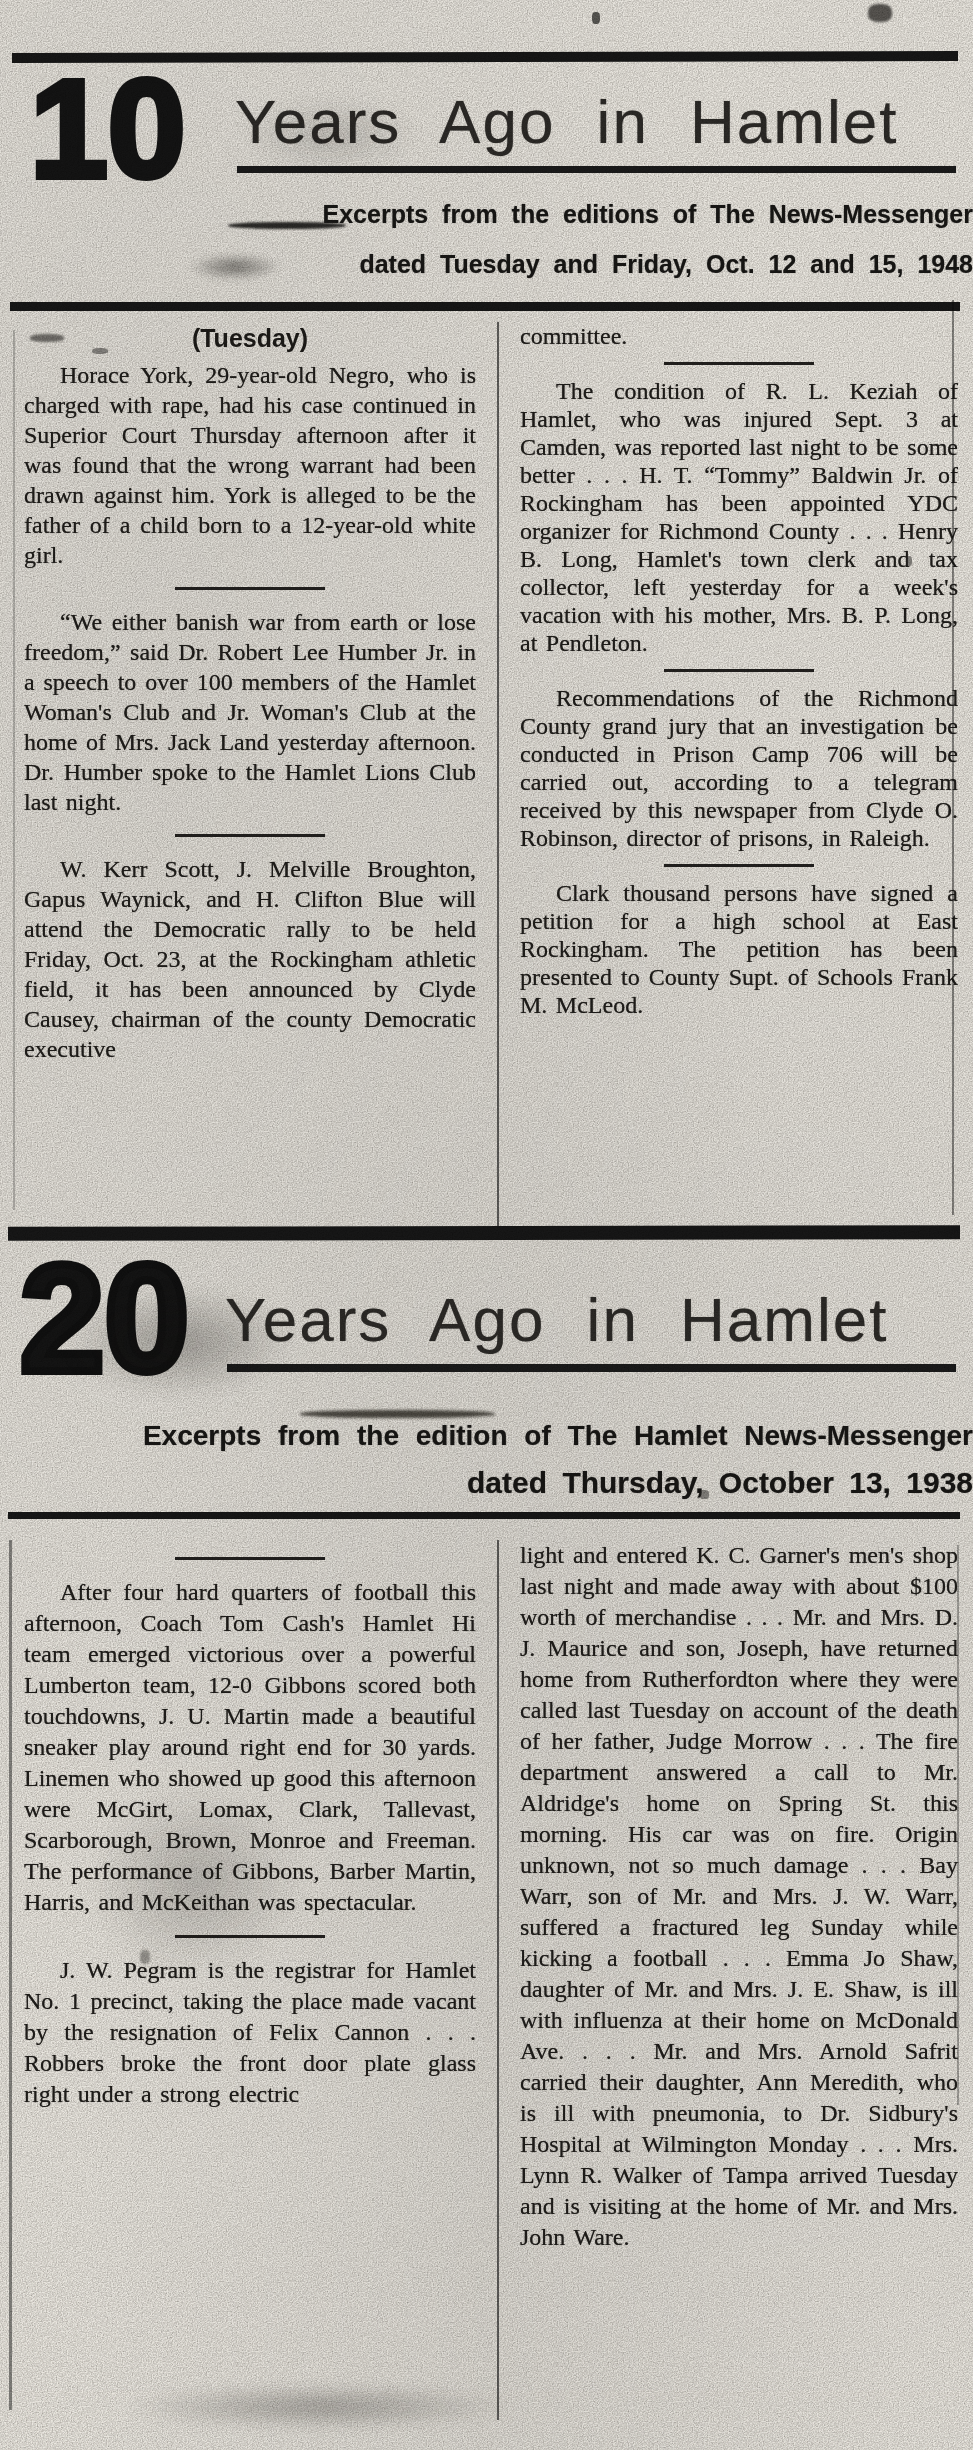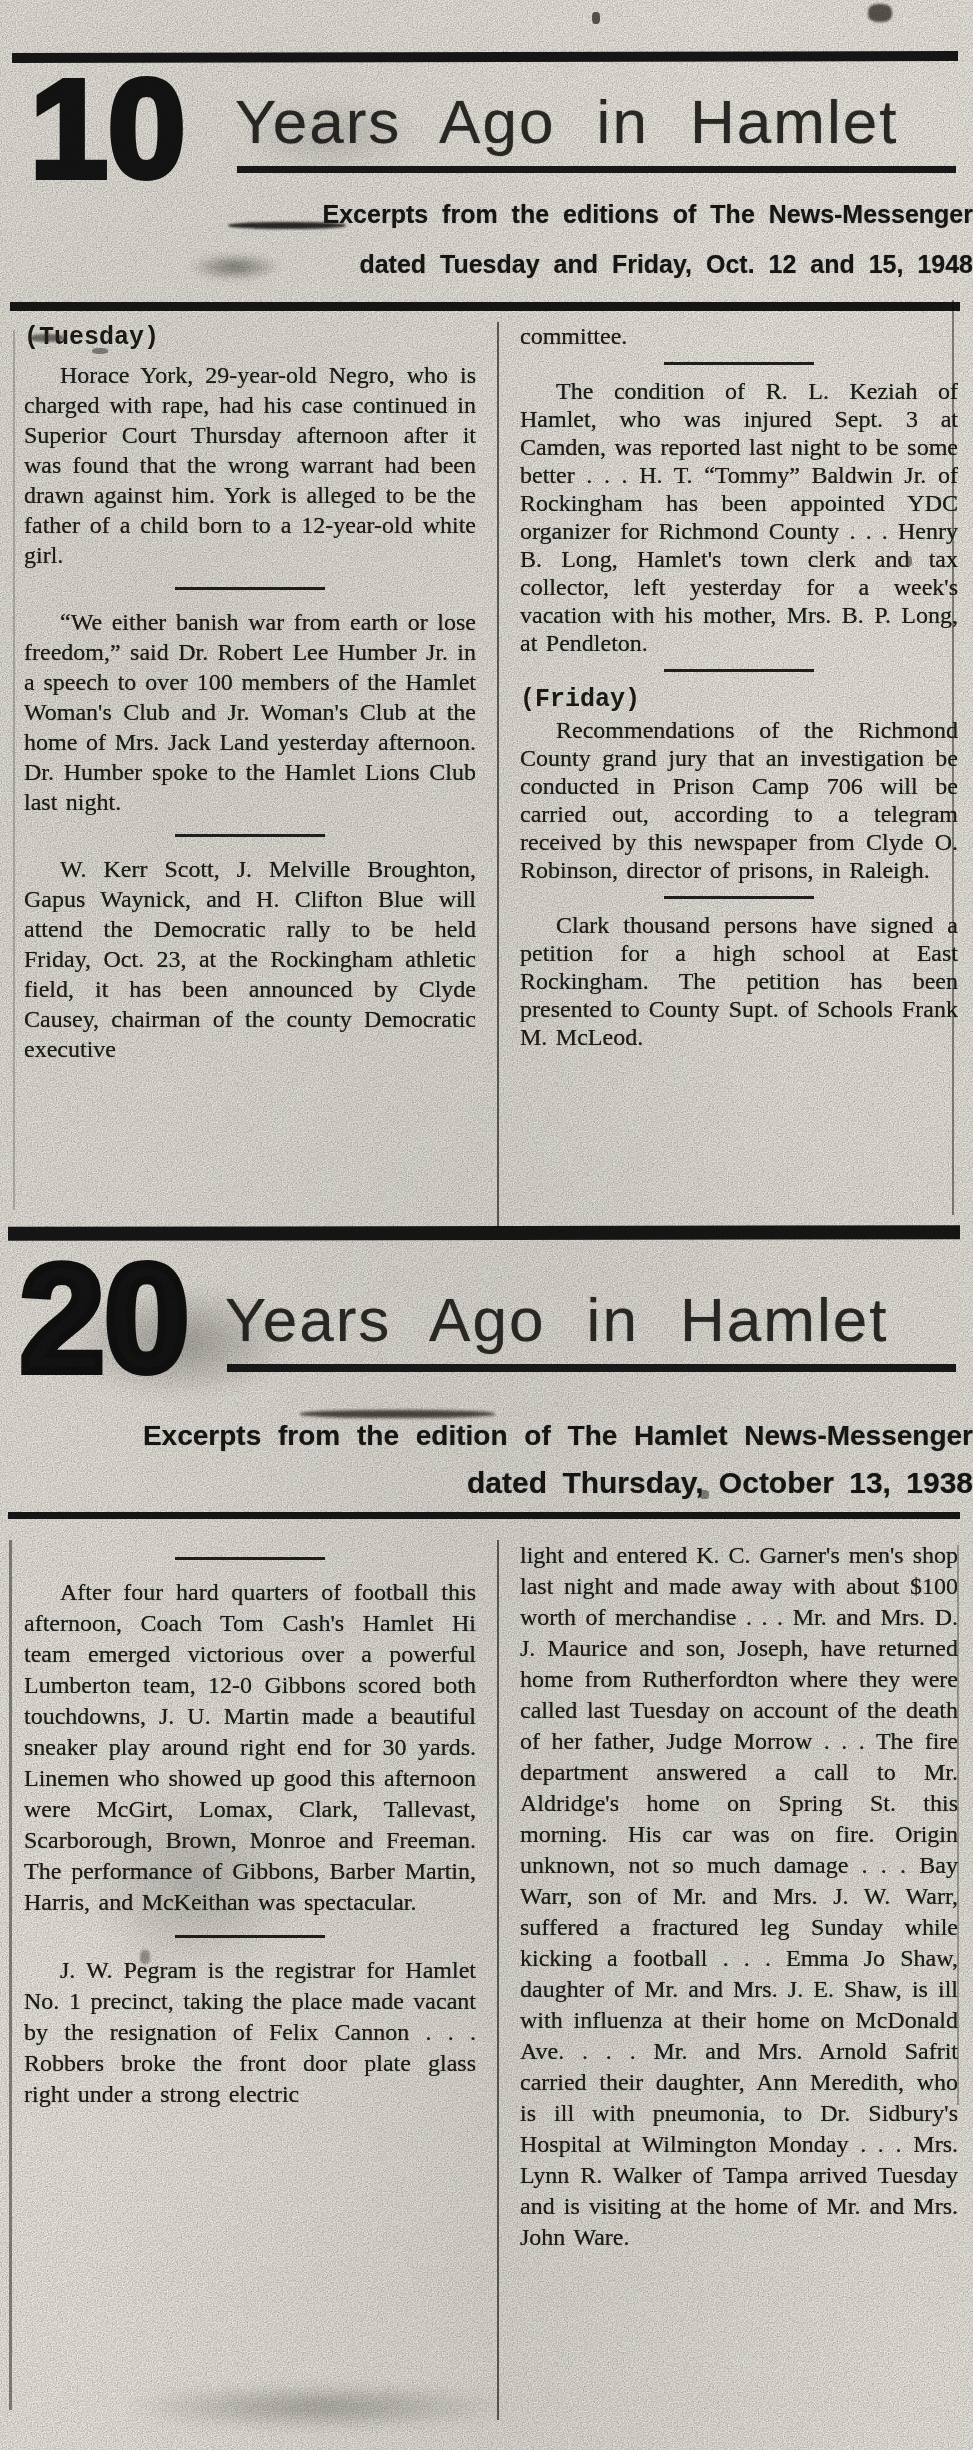--- a/index.html
+++ b/index.html
@@ -57,21 +57,21 @@
   .s2a{top:1420px;font-size:28px;word-spacing:9px;}
   .s2b{top:1466px;font-size:30px;}
 
   .columns{display:flex;left:24px;width:934px;overflow:hidden;}
   .cols1{top:322px;height:908px;}
   .cols2{top:1540px;height:880px;}
   .col-left{width:452px;flex:0 0 452px;}
   .coldivider{width:2px;background:rgba(15,15,15,.62);margin:0 21px;flex:0 0 2px;}
   .col-right{flex:1;}
 
-  .subhead{font-family:Liberation Mono, monospace;font-weight:700;font-size:25px;line-height:32px;text-align:left;color:#1d1b18;}
+  .subhead{font-family:Liberation Sans, sans-serif;font-weight:700;font-size:25px;line-height:32px;text-align:center;color:#1d1b18;}
   .para{
     margin:0;text-indent:36px;
     font-size:24px;line-height:30px;
     text-align:justify;word-spacing:2.5px;
     text-shadow:0 0 0.7px rgba(32,30,27,.75);
   }
   .noindent{text-indent:0;}
   .cols1 .col-right .para{line-height:28px;}
   .cols2 .para{line-height:31px;}
   .pararule{width:150px;height:3px;background:#23211f;margin:17px auto;}
@@ -131,21 +131,20 @@
       <p class="para">“We either banish war from earth or lose freedom,” said Dr. Robert Lee Humber Jr. in a speech to over 100 members of the Hamlet Woman's Club and Jr. Woman's Club at the home of Mrs. Jack Land yesterday afternoon. Dr. Humber spoke to the Hamlet Lions Club last night.</p>
       <div class="pararule"></div>
       <p class="para">W. Kerr Scott, J. Melville Broughton, Gapus Waynick, and H. Clifton Blue will attend the Democratic rally to be held Friday, Oct. 23, at the Rockingham athletic field, it has been announced by Clyde Causey, chairman of the county Democratic executive</p>
     </div>
     <div class="coldivider"></div>
     <div class="col-right">
       <p class="para noindent">committee.</p>
       <div class="pararule"></div>
       <p class="para">The condition of R. L. Keziah of Hamlet, who was injured Sept. 3 at Camden, was reported last night to be some better . . . H. T. “Tommy” Baldwin Jr. of Rockingham has been appointed YDC organizer for Richmond County . . . Henry B. Long, Hamlet's town clerk and tax collector, left yesterday for a week's vacation with his mother, Mrs. B. P. Long, at Pendleton.</p>
       <div class="pararule"></div>
-      <div class="subhead">(Friday)</div>
       <p class="para">Recommendations of the Richmond County grand jury that an investigation be conducted in Prison Camp 706 will be carried out, according to a telegram received by this newspaper from Clyde O. Robinson, director of prisons, in Raleigh.</p>
       <div class="pararule"></div>
       <p class="para">Clark thousand persons have signed a petition for a high school at East Rockingham. The petition has been presented to County Supt. of Schools Frank M. McLeod.</p>
     </div>
   </div>
 
   <div class="abs rule rule-thick"></div>
 
   <div class="abs masthead m2">
     <div class="badge">20</div>

